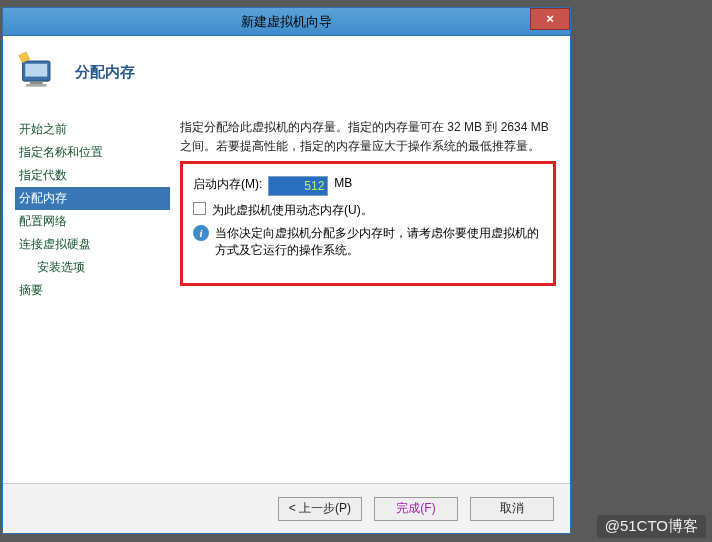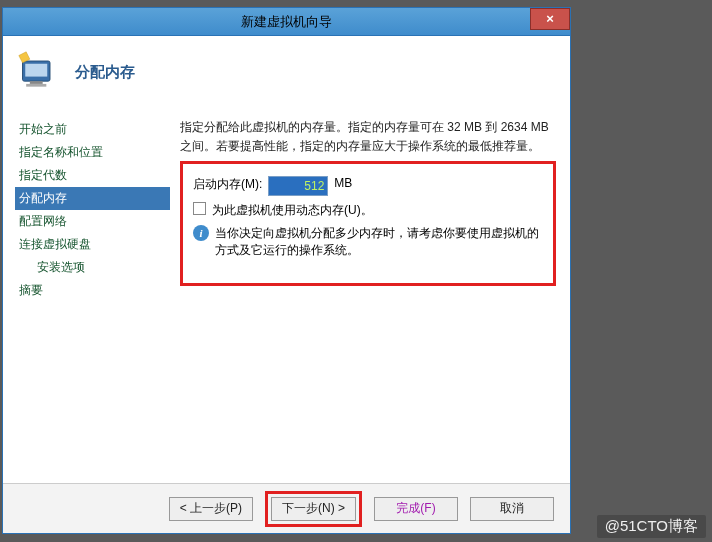--- a/index.html
+++ b/index.html
@@ -228,21 +228,18 @@
         <div class="row">
           <span class="info-icon">i</span>
           <span>当你决定向虚拟机分配多少内存时，请考虑你要使用虚拟机的方式及它运行的操作系统。</span>
         </div>
       </div>
     </div>
   </div>
 
   <div class="footer">
     <div class="wbtn">&lt; 上一步(P)</div>
-    <div class="next-wrap">
-      <div class="wbtn">下一步(N) &gt;</div>
-    </div>
     <div class="wbtn disabled">完成(F)</div>
     <div class="wbtn">取消</div>
   </div>
 </div>
 
 <div class="watermark">@51CTO博客</div>
 
 </body></html>

